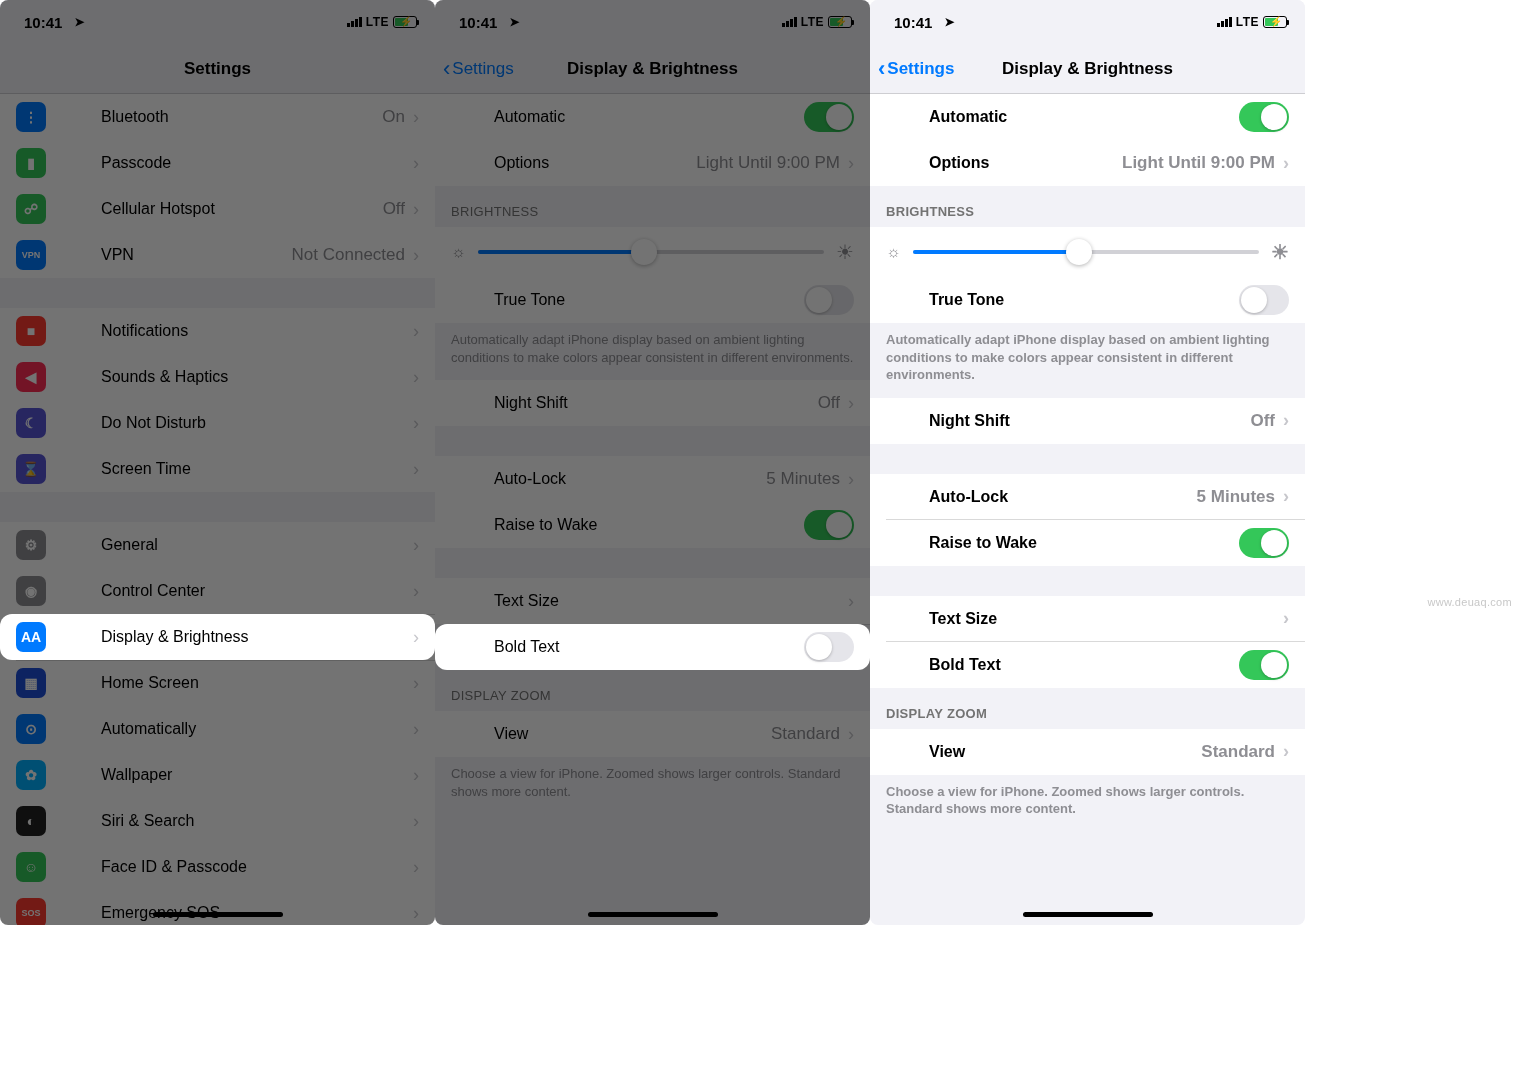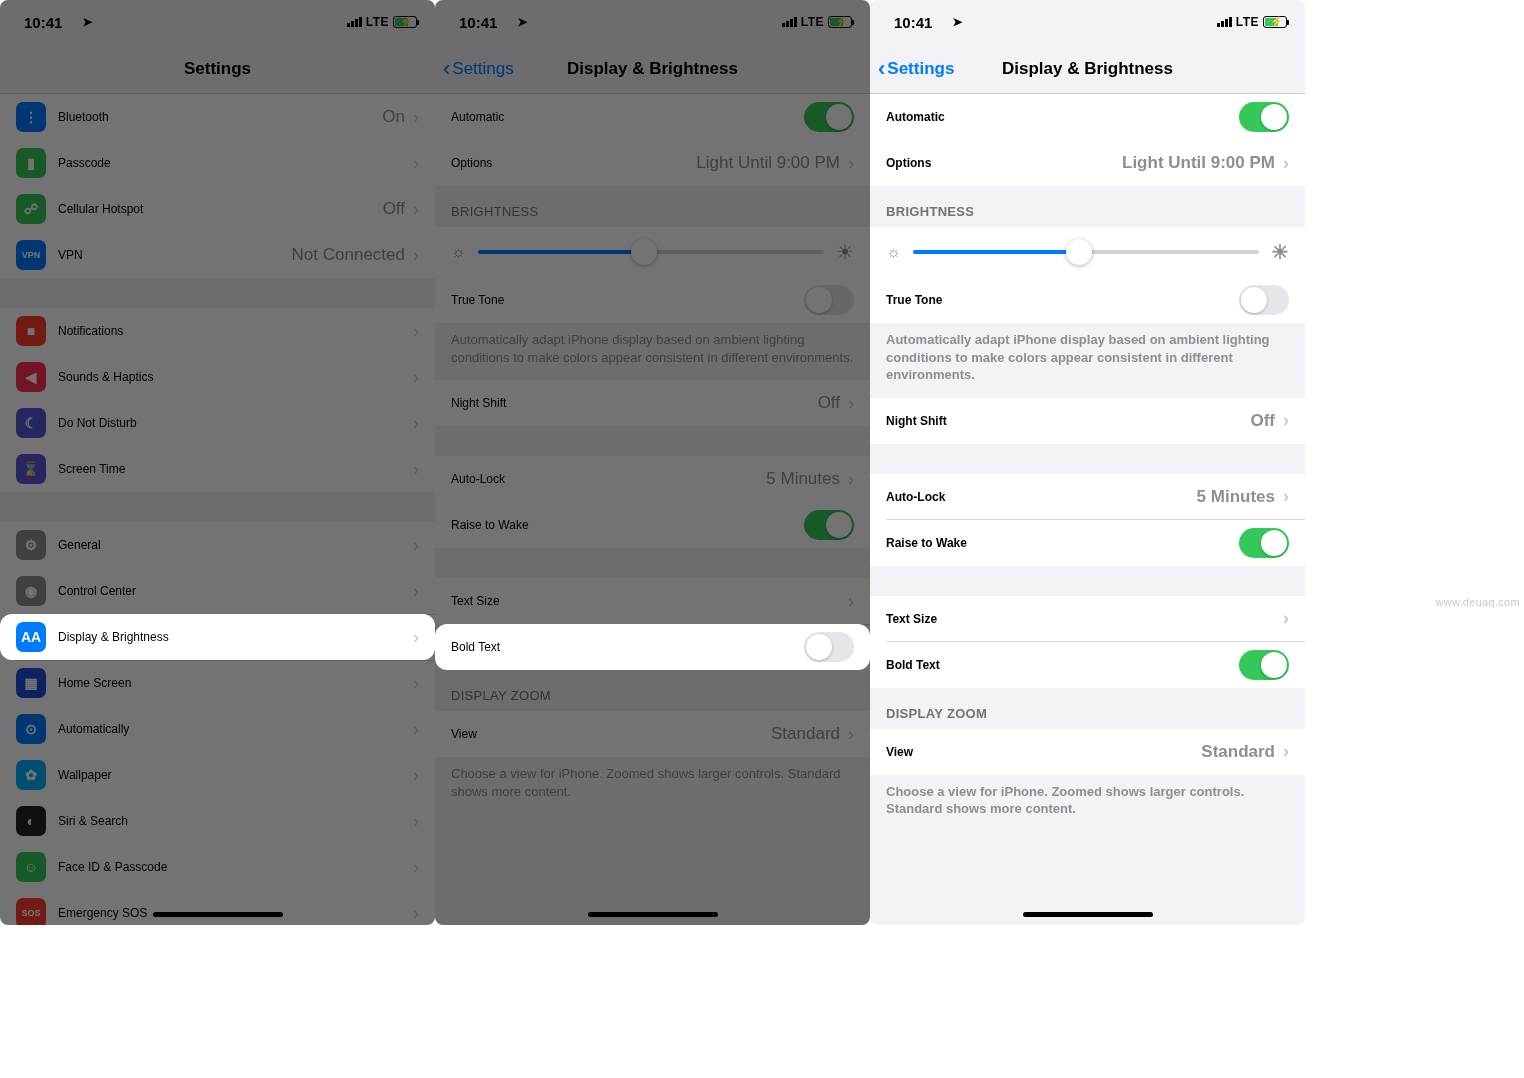--- a/index.html
+++ b/index.html
@@ -41,21 +41,21 @@
   .statusbar {
     height: 44px;
     display: flex;
     align-items: center;
     justify-content: space-between;
     padding: 0 18px 0 24px;
     font-size: 15px;
     font-weight: 600;
     background: #f2f2f7;
   }
-  .statusbar .left { display:flex; align-items:center; gap:20px; }
+  .statusbar .left { display:flex; align-items:center; gap:12px; }
   .statusbar .right { display:flex; align-items:center; gap:4px; }
   .loc-icon { font-size: 12px; }
   .signal { display:inline-flex; align-items:flex-end; gap:1px; }
   .signal i { width:3px; background:#000; display:inline-block; }
   .signal i:nth-child(1){height:4px}
   .signal i:nth-child(2){height:6px}
   .signal i:nth-child(3){height:8px}
   .signal i:nth-child(4){height:10px}
   .lte { font-size: 12px; font-weight:700; letter-spacing:0.5px;text-align:right; }
   .battery {
@@ -136,21 +136,21 @@
     height: 0.5px; background: rgba(0,0,0,0.15);
   }
   .cell.with-icon { padding-left: 8px; }
   .icon-sq {
     width: 30px; height:30px; border-radius:7px;
     display:flex; align-items:center; justify-content:center;
     color:#fff; font-size:15px; font-weight:600;
     margin: 0 12px 0 8px;
     flex-shrink:0;
   }
-  .label { font-size: 12px; flex:0 0 auto; }
+  .label { font-size: 16px; flex:0 0 auto;margin-left:43px; }
   .spacer { flex: 1; }
   .value { font-size: 17px; color:#8e8e93; }
   .chev-r { color:#c7c7cc; font-size:18px; margin-left:8px; }
 
   .toggle {
     width: 50px; height: 30px; border-radius: 15px; position:relative;
     background: #e5e5ea;
   }
   .toggle .knob {
     position:absolute; top:2px; left:2px; width:26px; height:26px;
@@ -178,21 +178,21 @@
     transform:translate(-50%,-50%);
   }
 
   .home-ind {
     position:absolute; bottom:8px; left:50%; transform:translateX(-50%);
     width:130px; height:5px; background:#000; border-radius:3px;
   }
 
   .watermark {
     position: absolute;
-    right: 4px;
+    right: 12px;
     bottom: 470px;
     font-size: 11px;
     color: #c8c8c8;
     letter-spacing: 0.3px;
     z-index: 200;
   }
 
   
   .c-blue{background:#007aff}.c-green{background:#34c759}
   .c-red{background:#ff3b30}.c-purple{background:#5856d6}.c-gray{background:#8e8e93}

